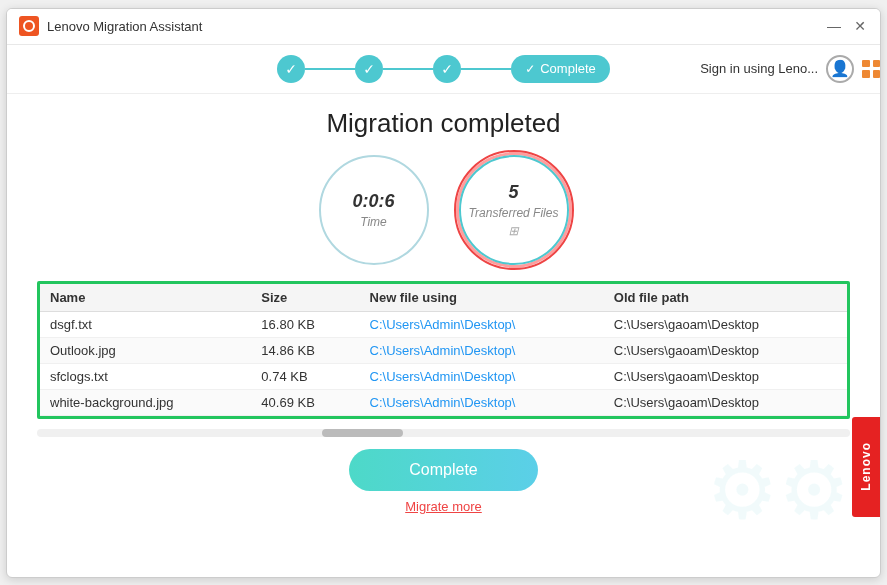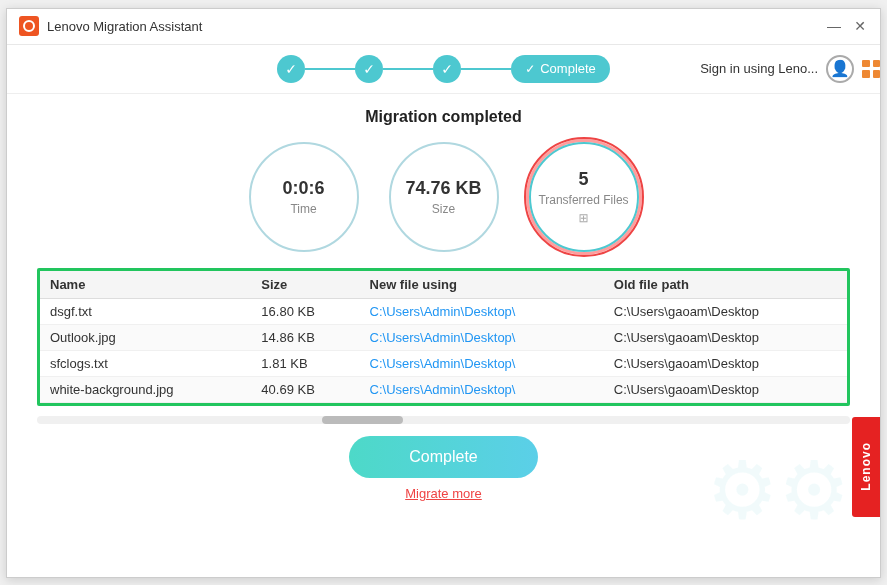--- a/index.html
+++ b/index.html
@@ -11,21 +11,21 @@
       overflow: hidden;
       display: flex;
       align-items: center;
       justify-content: center;
     }
     .window {
       width: 875px;
       height: 570px;
       background: #fff;
       border: 1px solid #ccc;
-      border-radius: 0;
+      border-radius: 6px;
       display: flex;
       flex-direction: column;
       box-shadow: 0 2px 10px rgba(0,0,0,0.15);
       position: relative;
       overflow: hidden;
     }
     
     .titlebar {
       display: flex;
       align-items: center;
@@ -166,30 +166,31 @@
     .main-content {
       flex: 1;
       display: flex;
       flex-direction: column;
       align-items: center;
       padding: 14px 30px 14px;
       overflow: hidden;
       position: relative;
     }
     .page-title {
-      font-size: 16px;
-      font-weight: 700;
+      font-size: 26px;
+      font-weight: 400;
       color: #222;
       margin-bottom: 16px;
     }
     
     .stats-row {
       display: flex;
       gap: 30px;
       margin-bottom: 16px;
+      font-style: italic;
     }
     .stat-circle {
       width: 110px;
       height: 110px;
       border-radius: 50%;
       border: 2px solid #b0d8e0;
       display: flex;
       flex-direction: column;
       align-items: center;
       justify-content: center;
@@ -369,24 +370,20 @@
     </div>
   </div>
 
   <div class="main-content">
     <div class="page-title">Migration completed</div>
 
     <div class="stats-row">
       <div class="stat-circle">
         <span class="stat-value">0:0:6</span>
         <span class="stat-label">Time</span>
-      </div>
-      <div class="stat-circle">
-        <span class="stat-value">74.76 KB</span>
-        <span class="stat-label">Size</span>
       </div>
       <div class="stat-circle highlighted">
         <span class="stat-value">5</span>
         <span class="stat-label">Transferred Files</span>
         <span class="file-icon">⊞</span>
       </div>
     </div>
 
     <div class="table-wrapper">
       <table class="file-table">
@@ -406,21 +403,21 @@
               <td>C:\Users\gaoam\Desktop</td>
             </tr>
             <tr>
               <td>Outlook.jpg</td>
               <td>14.86 KB</td>
               <td class="link" style="cursor: pointer;">C:\Users\Admin\Desktop\</td>
               <td>C:\Users\gaoam\Desktop</td>
             </tr>
             <tr>
               <td>sfclogs.txt</td>
-              <td>1.81 KB</td>
+              <td>0.74 KB</td>
               <td class="link" style="cursor: pointer;">C:\Users\Admin\Desktop\</td>
               <td>C:\Users\gaoam\Desktop</td>
             </tr>
             <tr>
               <td>white-background.jpg</td>
               <td>40.69 KB</td>
               <td class="link" style="cursor: pointer;">C:\Users\Admin\Desktop\</td>
               <td>C:\Users\gaoam\Desktop</td>
             </tr>
           </tbody>

